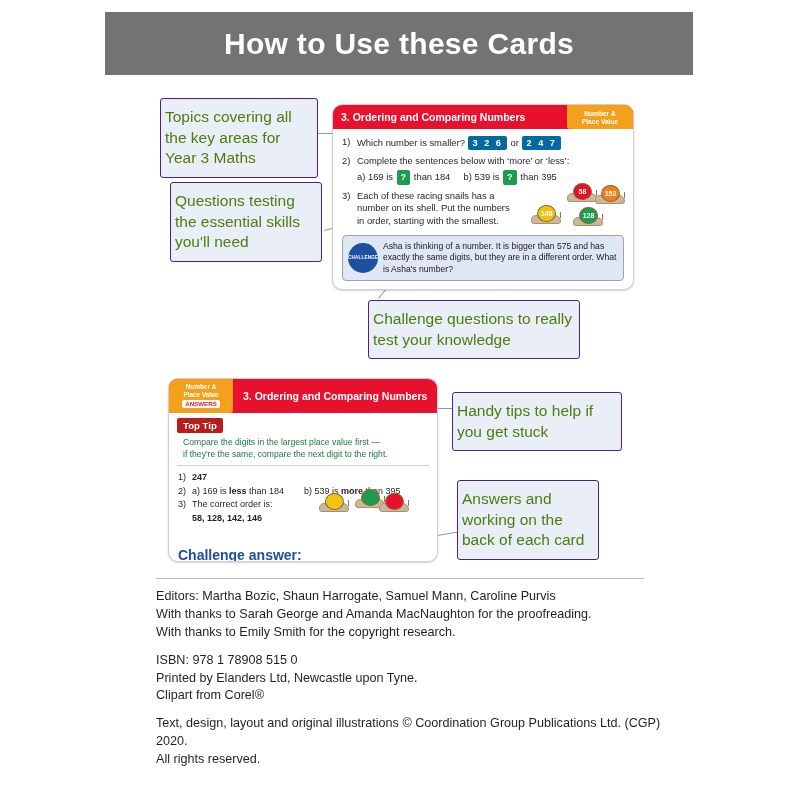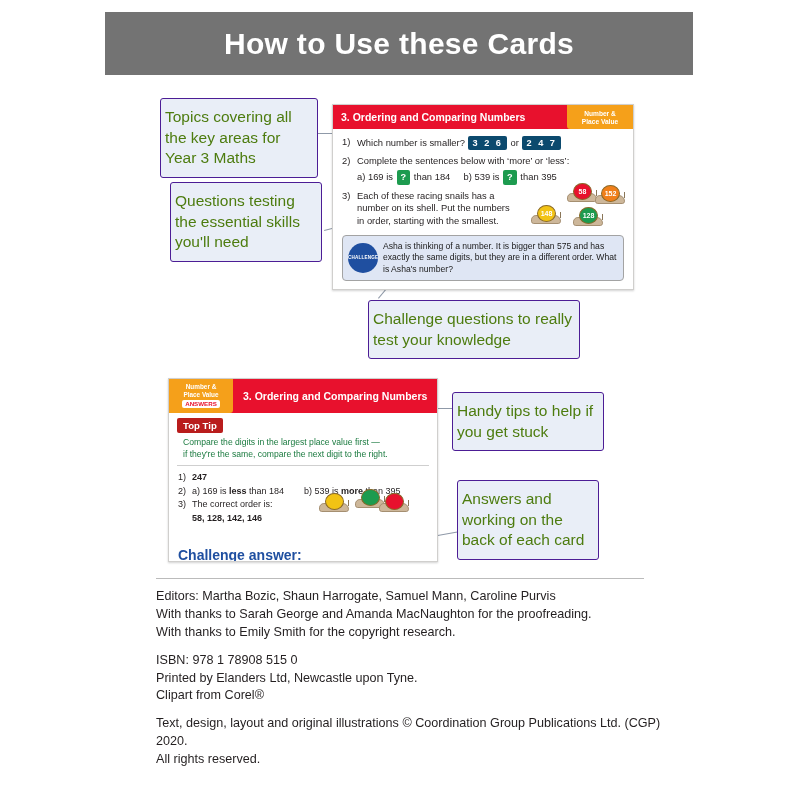--- a/index.html
+++ b/index.html
@@ -53,37 +53,37 @@
     color: #4d7c0f;
     font-size: 15.5px;
     line-height: 1.33;
     padding: 8px 4px;
     box-sizing: border-box;
   }
 
   .c1 { left: 160px; top: 98px;  width: 158px; }
   .c2 { left: 170px; top: 182px; width: 152px; }
   .c3 { left: 368px; top: 300px; width: 212px; }
-  .c4 { left: 452px; top: 392px; width: 152px; }
+  .c4 { left: 452px; top: 392px; width: 170px; }
   .c5 { left: 457px; top: 480px; width: 142px; }
 
   
   .line {
     position: absolute;
     background: #8f99a8;
     height: 1px;
     transform-origin: 0 0;
   }
 
   
   .card {
     position: absolute;
     background: #ffffff;
     border: 1px solid #d0cfcd;
-    border-radius: 0;
+    border-radius: 10px;
     box-shadow: 0 1px 2px rgba(0,0,0,0.18);
     overflow: hidden;
   }
   .card-front {
     left: 332px;
     top: 104px;
     width: 300px;
     height: 184px;
   }
   .card-head {
@@ -128,21 +128,21 @@
     margin-bottom: 5px;
   }
   .q-num {
     width: 15px;
     flex: 0 0 15px;
   }
   .q-text { flex: 1 1 auto; }
 
   .green-num {
     display: inline-block;
-    background: #0c4a6e;
+    background: #0369a1;
     color: #ffffff;
     font-weight: bold;
     border-radius: 2px;
     padding: 1px 4px;
     margin: 0 1px;
     letter-spacing: 2px;
     font-size: 9.2px;
   }
   .green-box {
     display: inline-block;

